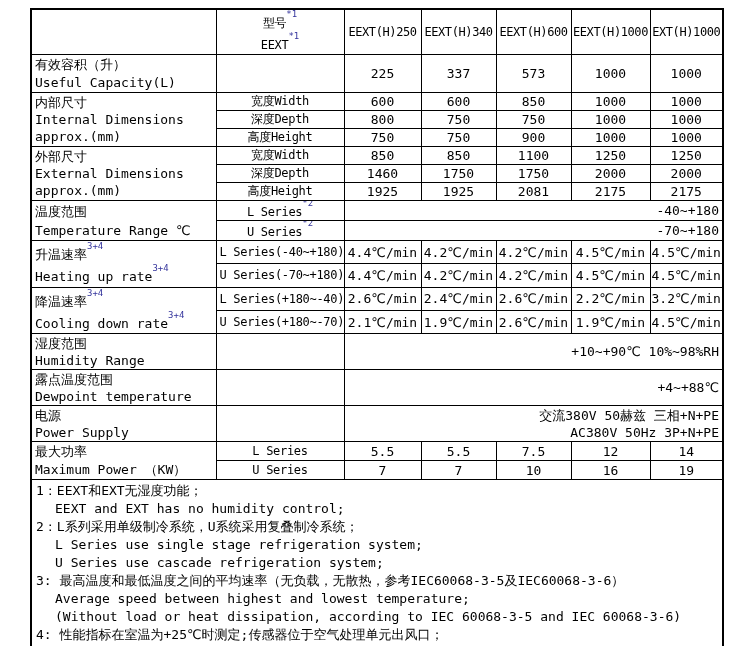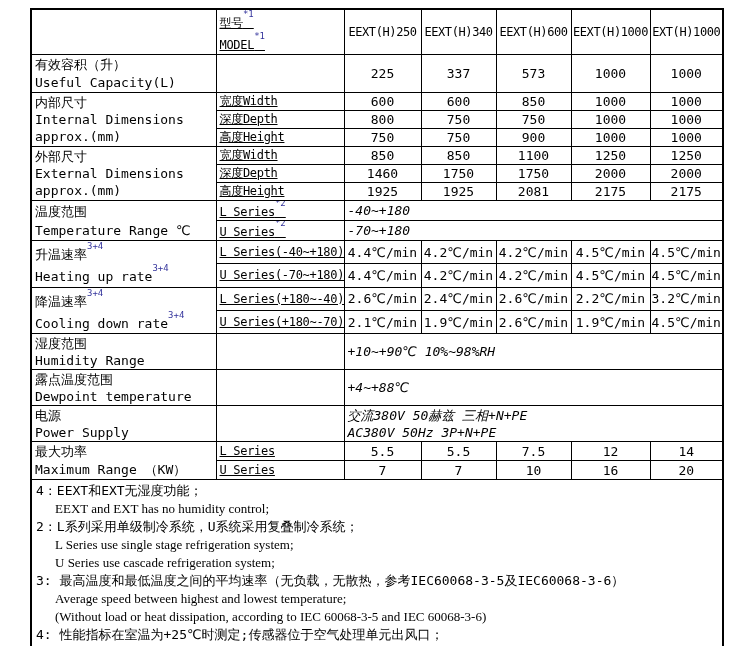--- a/index.html
+++ b/index.html
@@ -16,28 +16,28 @@
     border: 2px solid #000;
   }
   td { border: 1px solid #000; padding: 0 3px; vertical-align: middle; overflow: hidden; white-space: nowrap; }
   tr.h37 { height: 37px; } tr.h36 { height: 36px; }
   tr.h17 { height: 17px; } tr.h18 { height: 18px; } tr.h19 { height: 19px; }
   tr.h34 { height: 34px; margin-left: 35px; } tr.h200 { height: 200px; }
   .label-cell { text-align: left; vertical-align: top; padding-top: 1px; }
   .label-cell div { line-height: 17px; }
   .lh18 div { line-height: 18px; }
   .lh19 div { line-height: 19px; }
-  .type-cell { text-align: left; font-size: 12px; letter-spacing: -0.3px; text-decoration: underline; }
+  .type-cell { text-align: center; font-size: 12px; letter-spacing: -0.3px; }
   .val { text-align: center; padding: 0 1px; }
   .model-h { text-align: center; font-size: 12px; letter-spacing: -0.4px; padding: 10px 1px; }
   .sup { font-size: 9px; color: #34349c; position: relative; top: -5px; letter-spacing: 0; }
-  .span-val { text-align: left; font-style: italic; }
+  .span-val { text-align: right; }
   .notes-cell { vertical-align: top; padding: 2px 4px; border: 1px solid #000; }
   .nl { line-height: 18px; white-space: nowrap; }
-  .nl.ind { padding-left: 19px; font-family: Liberation Serif, serif; }
+  .nl.ind { padding-left: 19px; }
 </style>
 </head>
 <body>
 
 <div class="page">
 <table class="spec-table">
   <colgroup>
     <col style="width:185px">
         <col style="width:128px">
     <col style="width:77px">
@@ -45,21 +45,21 @@
         <col style="width:75px">
         <col style="width:79px">
         <col style="width:73px">
   </colgroup>
 
   <tbody>
         <tr class="h37">
     <td class="label-cell"></td>
     <td class="type-cell lh18">
       <div><span>型号</span><sup class="sup">*1</sup></div>
-      <div><span>MODEL</span><sup class="sup">*1</sup></div>
+      <div><span>EEXT</span><sup class="sup">*1</sup></div>
     </td>
     <td class="model-h">EEXT(H)250</td>
     <td class="model-h">EEXT(H)340</td>
     <td class="model-h">EEXT(H)600</td>
     <td class="model-h">EEXT(H)1000</td>
     <td class="model-h">EXT(H)1000</td>
   </tr>
 
   <tr class="h36">
     <td class="label-cell lh18">
@@ -215,41 +215,41 @@
     <td class="type-cell"></td>
     <td class="span-val" colspan="5">
       <div style="line-height:17px">交流380V 50赫兹 三相+N+PE</div>
       <div style="line-height:17px">AC380V 50Hz 3P+N+PE</div>
     </td>
   </tr>
 
   <tr class="h18">
     <td class="label-cell lh18" rowspan="2">
       <div>最大功率</div>
-      <div>Maximum Range （KW）</div>
+      <div>Maximum Power （KW）</div>
     </td>
     <td class="type-cell">L Series</td>
     <td class="val">5.5</td>
     <td class="val">5.5</td>
     <td class="val">7.5</td>
     <td class="val">12</td>
     <td class="val">14</td>
   </tr>
   <tr class="h18">
     <td class="type-cell">U Series</td>
     <td class="val">7</td>
     <td class="val">7</td>
     <td class="val">10</td>
     <td class="val">16</td>
-    <td class="val">20</td>
+    <td class="val">19</td>
   </tr>
 
   <tr class="h200">
     <td class="notes-cell" colspan="7">
-      <div class="nl">4：EEXT和EXT无湿度功能；</div>
+      <div class="nl">1：EEXT和EXT无湿度功能；</div>
       <div class="nl ind">EEXT and EXT has no humidity control;</div>
       <div class="nl">2：L系列采用单级制冷系统，U系统采用复叠制冷系统；</div>
       <div class="nl ind">L Series use single stage refrigeration system;</div>
       <div class="nl ind">U Series use cascade refrigeration system;</div>
       <div class="nl">3: 最高温度和最低温度之间的平均速率（无负载，无散热，参考IEC60068-3-5及IEC60068-3-6）</div>
       <div class="nl ind">Average speed between highest and lowest temperature;</div>
       <div class="nl ind">(Without load or heat dissipation, according to IEC 60068-3-5 and IEC 60068-3-6)</div>
       <div class="nl">4: 性能指标在室温为+25℃时测定;传感器位于空气处理单元出风口；</div>
       <div class="nl ind">Performance data refer to +25℃ ambient temperature;</div>
 

